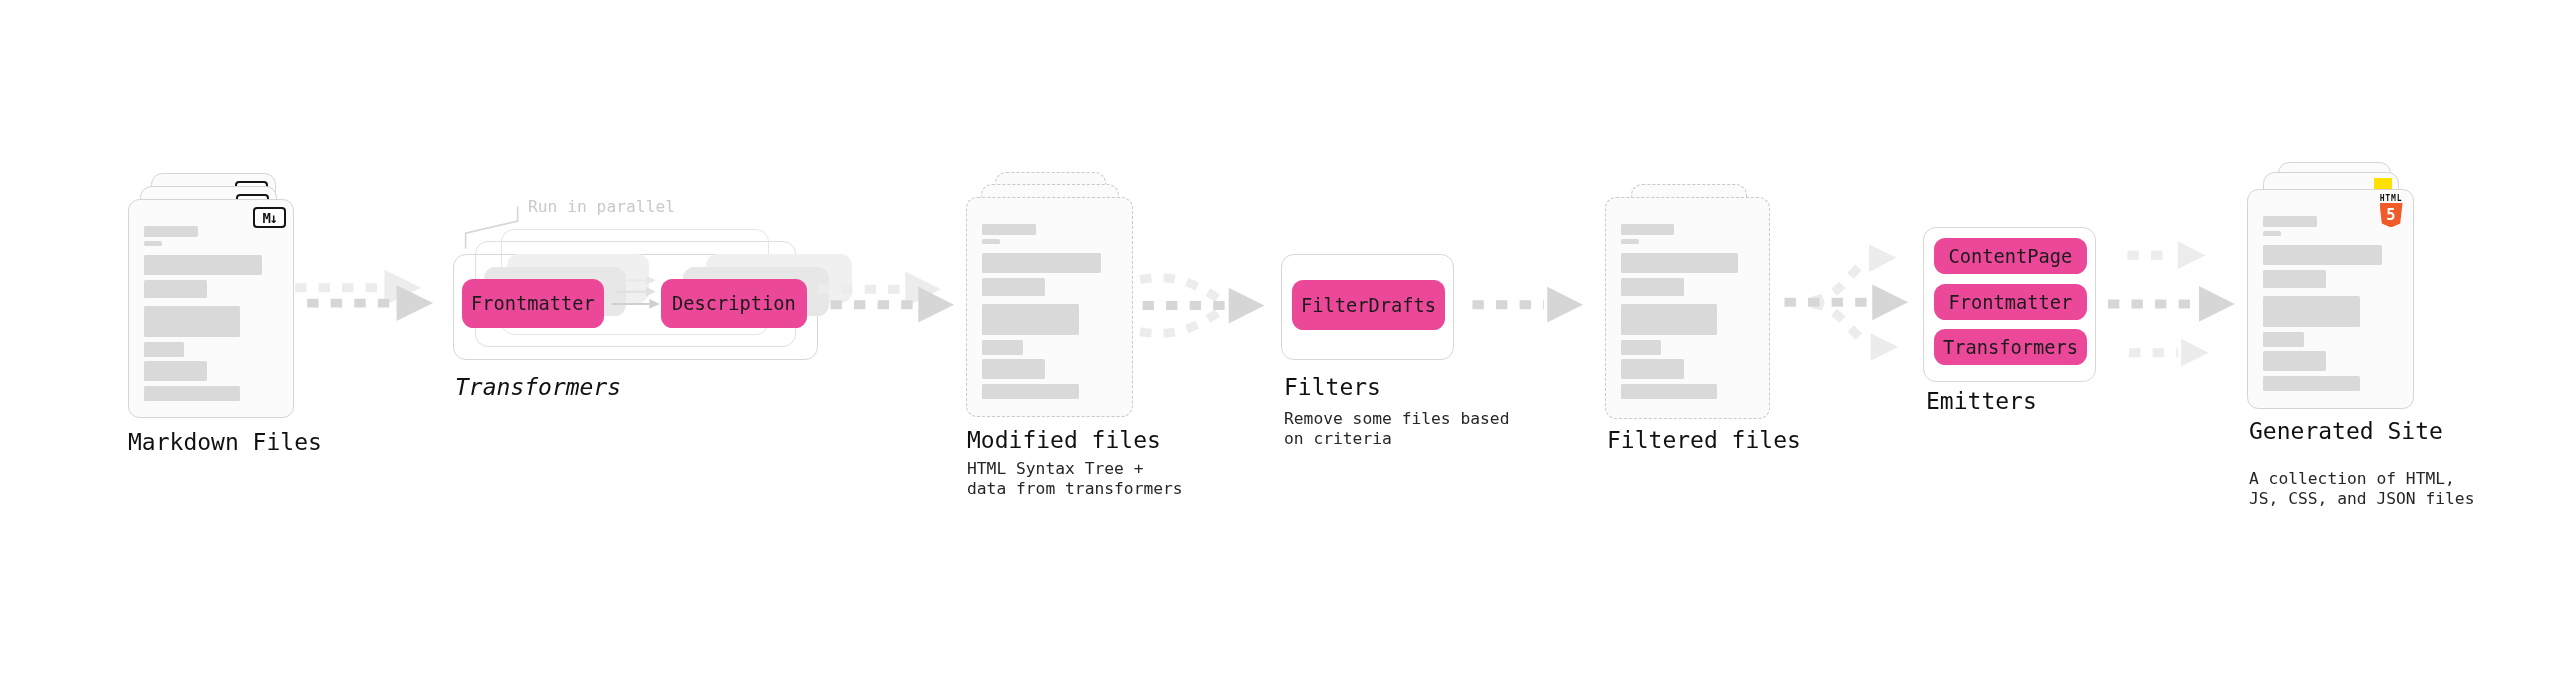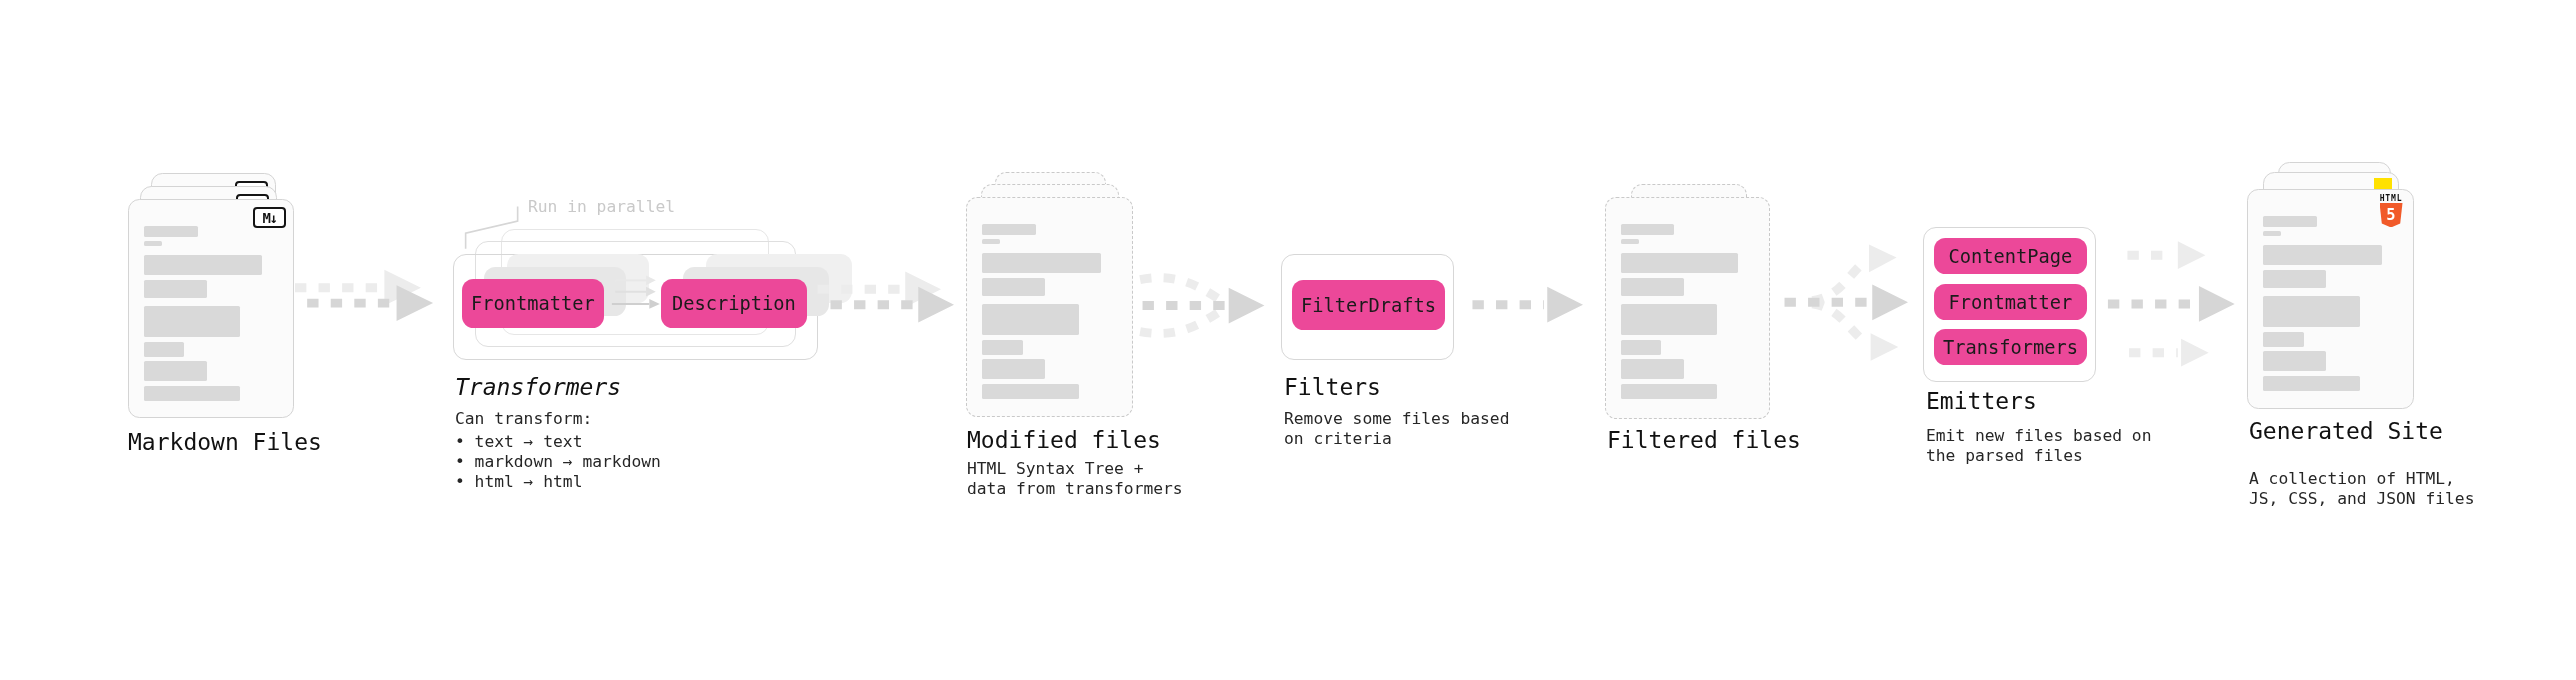--- a/index.html
+++ b/index.html
@@ -92,26 +92,20 @@
     </div>
 
   <div class="ghost2" style="left:706px;top:254px;width:146px;height:49px;"></div>
   <div class="ghost1" style="left:683px;top:267px;width:146px;height:49px;"></div>
   <div class="pill" style="left:661px;top:279px;width:146px;height:49px;">
       <span>Description</span>
     </div>
 
   <div class="callout" style="left:528px;top:197px;">Run in parallel</div>
   <div class="stage-label" style="left:455px;top:374px;font-style:italic;">Transformers</div>
-  <div class="notes" style="left:455px;top:409px;">
-    <div class="nt">Can transform:</div>
-    <div>• text → text</div>
-    <div>• markdown → markdown</div>
-    <div>• html → html</div>
-  </div>
 
   <div class="doc dashed" style="left:995px;top:172px;width:111px;height:45px;"></div>
   <div class="doc dashed" style="left:981px;top:184px;width:138px;height:49px;"></div>
   <div class="doc dashed" style="left:966px;top:197px;width:167px;height:220px;">
     <div class="doc-body">
         <div class="bar" style="width: 40%; height: 10.6px; margin-top: 0px;"></div>
         <div class="bar" style="width: 13%; height: 4.9px; margin-top: 4.9px;"></div>
         <div class="bar" style="width: 88%; height: 19.5px; margin-top: 9px;"></div>
         <div class="bar" style="width: 47%; height: 18.7px; margin-top: 4.9px;"></div>
         <div class="bar" style="width: 72%; height: 31px; margin-top: 7.3px;"></div>
@@ -151,22 +145,20 @@
   <div class="pill" style="left:1934px;top:238px;width:153px;height:36px;">
       <span>ContentPage</span>
     </div>
   <div class="pill" style="left:1934px;top:284px;width:153px;height:36px;">
       <span>Frontmatter</span>
     </div>
   <div class="pill" style="left:1934px;top:329px;width:153px;height:36px;">
       <span>Transformers</span>
     </div>
   <div class="stage-label" style="left:1926px;top:388px;">Emitters</div>
-  <div class="stage-sub" style="left:1926px;top:426px;">Emit new files based on
-the parsed files</div>
 
   <div class="doc" style="left:2278px;top:162px;width:113px;height:65px;">
     <div class="css-badge">
       <span class="css-txt">CSS</span>
       <span class="css-bar"></span>
     </div>
   </div>
   <div class="doc" style="left:2263px;top:172px;width:136px;height:65px;">
     <div class="js-badge"></div>
   </div>

